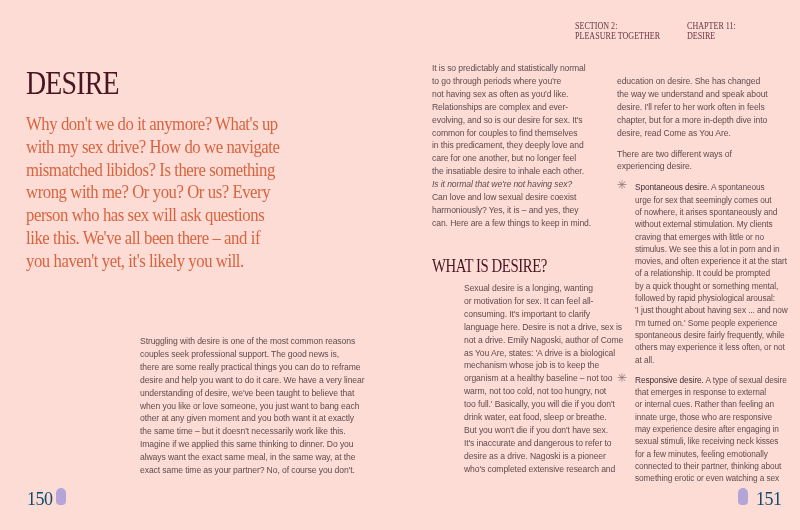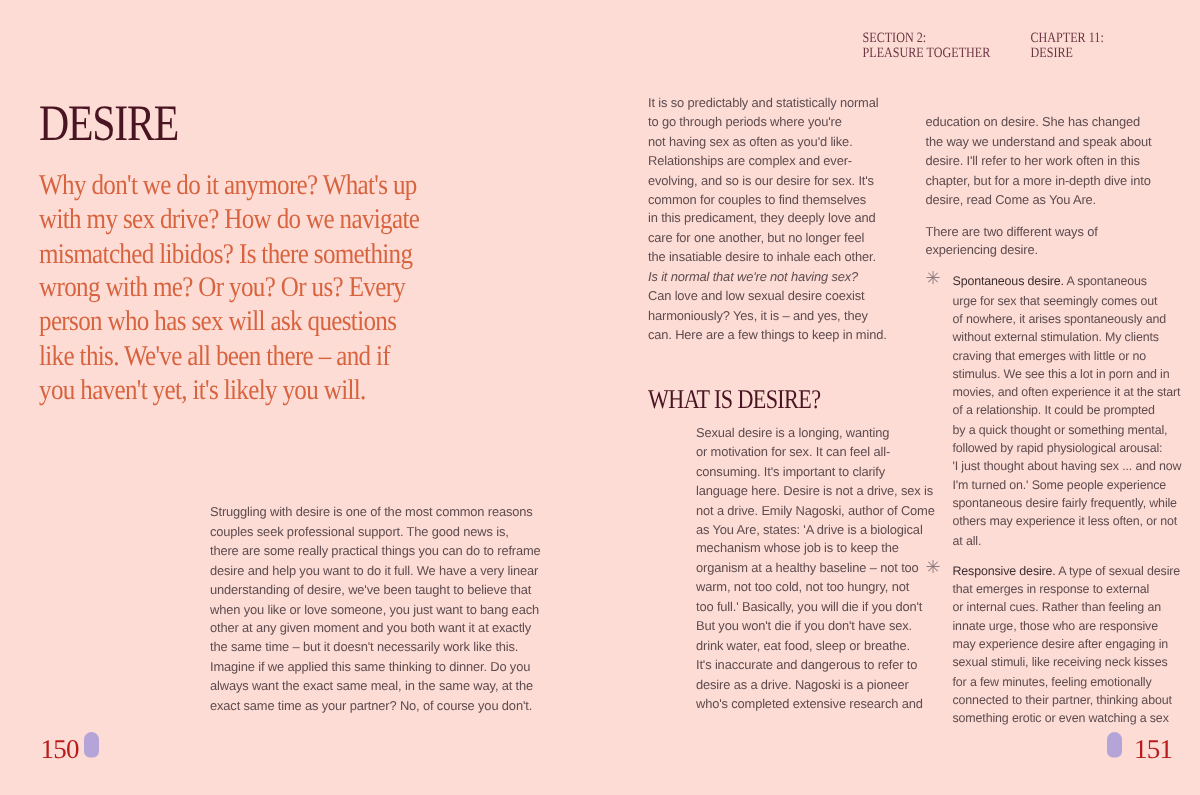--- a/index.html
+++ b/index.html
@@ -60,21 +60,21 @@
     .bullet { position: relative; padding-left: 18px; margin-top: 8px; }
     .bullet .star {
       position: absolute; left: 0; top: -2px; font-size: 12px; color: #8c7a7c;
     }
     .bullet .line { font-size: 8.3px; line-height: 12.3px; }
     .bullet strong { font-weight: normal; color: #3d2e31; }
 
     .page-num {
       position: absolute; top: 489px;
       font-family: "Liberation Serif", "DejaVu Serif", serif;
-      font-size: 18px; color: #b91c1c; letter-spacing: -0.5px;
+      font-size: 18px; color: #0c4a6e; letter-spacing: -0.5px;
     }
     .hand {
       position: absolute; top: 488px; width: 10px; height: 17px;
       background: #b5a4d8; border-radius: 5px 5px 4px 4px;
     }
     .pn-left { left: 27px; }
     .hand-left { left: 56px; }
     .pn-right { left: 336px; }
     .hand-right { left: 318px; }
   </style>
@@ -89,21 +89,21 @@
     <span>mismatched libidos? Is there something</span>
     <span>wrong with me? Or you? Or us? Every</span>
     <span>person who has sex will ask questions</span>
     <span>like this. We've all been there – and if</span>
     <span>you haven't yet, it's likely you will.</span>
   </p>
   <p class="body-text left-body">
     <span class="line">Struggling with desire is one of the most common reasons</span>
     <span class="line">couples seek professional support. The good news is,</span>
     <span class="line">there are some really practical things you can do to reframe</span>
-    <span class="line">desire and help you want to do it full. We have a very linear</span>
+    <span class="line">desire and help you want to do it care. We have a very linear</span>
     <span class="line">understanding of desire, we've been taught to believe that</span>
     <span class="line">when you like or love someone, you just want to bang each</span>
     <span class="line">other at any given moment and you both want it at exactly</span>
     <span class="line">the same time – but it doesn't necessarily work like this.</span>
     <span class="line">Imagine if we applied this same thinking to dinner. Do you</span>
     <span class="line">always want the exact same meal, in the same way, at the</span>
     <span class="line">exact same time as your partner? No, of course you don't.</span>
   </p>
   <span class="page-num pn-left">150</span>
   <span class="hand hand-left"></span>
@@ -141,32 +141,32 @@
     <span class="line">Sexual desire is a longing, wanting</span>
     <span class="line">or motivation for sex. It can feel all-</span>
     <span class="line">consuming. It's important to clarify</span>
     <span class="line">language here. Desire is not a drive, sex is</span>
     <span class="line">not a drive. Emily Nagoski, author of Come</span>
     <span class="line">as You Are, states: 'A drive is a biological</span>
     <span class="line">mechanism whose job is to keep the</span>
     <span class="line">organism at a healthy baseline – not too</span>
     <span class="line">warm, not too cold, not too hungry, not</span>
     <span class="line">too full.' Basically, you will die if you don't</span>
+    <span class="line">drink water, eat food, sleep or breathe.</span>
     <span class="line">But you won't die if you don't have sex.</span>
-    <span class="line">drink water, eat food, sleep or breathe.</span>
     <span class="line">It's inaccurate and dangerous to refer to</span>
     <span class="line">desire as a drive. Nagoski is a pioneer</span>
     <span class="line">who's completed extensive research and</span>
   </p>
 
   <div class="body-text col2">
     <p class="body-text">
       <span class="line">education on desire. She has changed</span>
       <span class="line">the way we understand and speak about</span>
-      <span class="line">desire. I'll refer to her work often in this</span>
+      <span class="line">desire. I'll refer to her work often in feels</span>
       <span class="line">chapter, but for a more in-depth dive into</span>
       <span class="line">desire, read Come as You Are.</span>
     </p>
     <p class="body-text para-gap">
       <span class="line">There are two different ways of</span>
       <span class="line">experiencing desire.</span>
     </p>
 
     <div class="bullet">
       <span class="star">✳</span>

